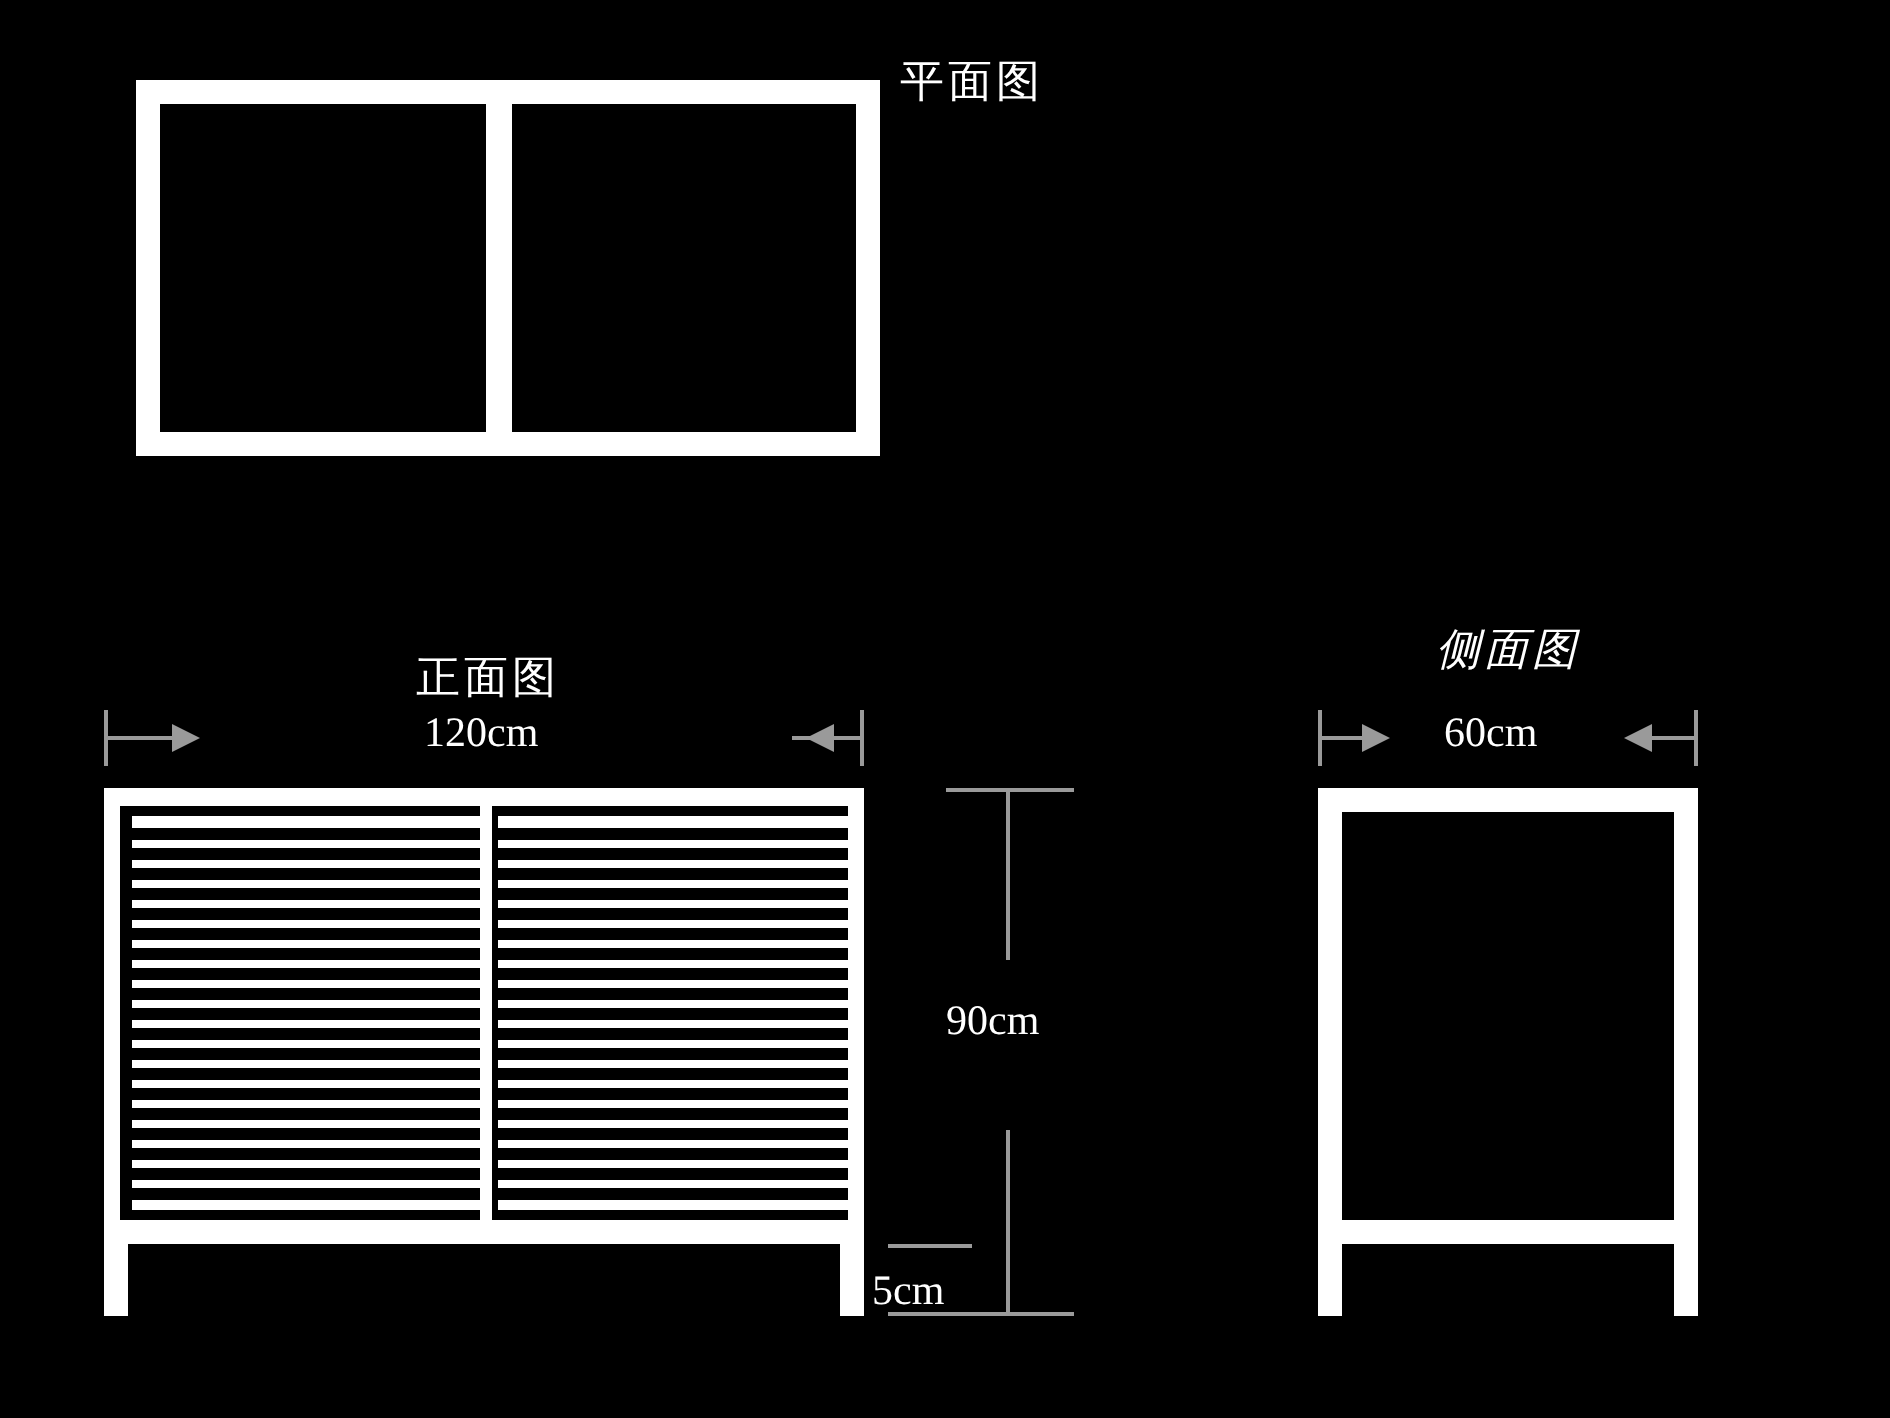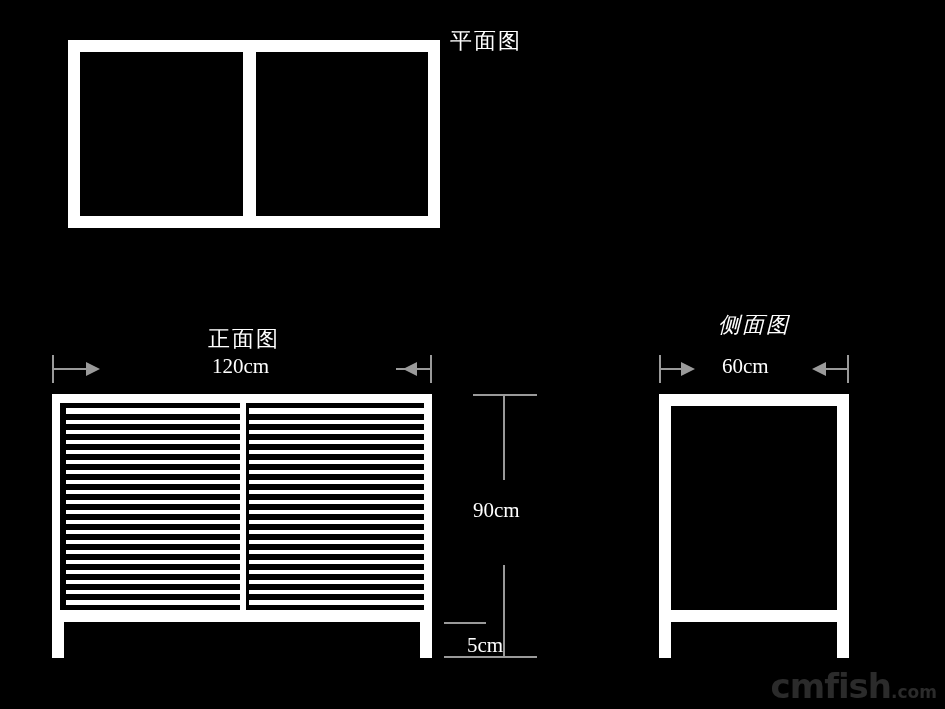--- a/index.html
+++ b/index.html
@@ -184,21 +184,21 @@
     <div class="leg" style="left:368px; top:228px; width:12px; height:36px;"></div>
   </div>
 
   <div class="dim-tick-h" style="left:473px; top:394px; width:64px;"></div>
   <div class="dim-line-v" style="left:503px; top:394px; height:86px;"></div>
   <div class="lbl dim-text" style="left:473px; top:500px;">90cm</div>
   <div class="dim-line-v" style="left:503px; top:565px; height:93px;"></div>
   <div class="dim-tick-h" style="left:473px; top:656px; width:64px;"></div>
 
   <div class="dim-tick-h" style="left:444px; top:622px; width:42px;"></div>
-  <div class="lbl dim-text" style="left:467px; top:635px;">5cm</div>
+  <div class="lbl dim-text" style="left:436px; top:635px;">5cm</div>
   <div class="dim-tick-h" style="left:444px; top:656px; width:42px;"></div>
 
   <div class="lbl cjk-title" style="left:718px; top:314px;font-style:italic;">侧面图</div>
   <div class="lbl dim-text" style="left:722px; top:356px;">60cm</div>
 
   <div class="dim-tick-v" style="left:659px; top:355px; height:28px;"></div>
   <div class="dim-line-h" style="left:659px; top:368px; width:24px;"></div>
   <div class="arrow-head arrow-right" style="left:681px; top:362px;"></div>
 
   <div class="dim-tick-v" style="left:847px; top:355px; height:28px;"></div>
@@ -206,17 +206,14 @@
   <div class="arrow-head arrow-left" style="left:812px; top:362px;"></div>
 
   <div id="side-view">
     <div class="sv-body"></div>
     <div class="sv-hole" style="left:12px; top:12px; width:166px; height:204px;"></div>
     <div class="k" style="left:12px; top:228px; width:166px; height:36px;"></div>
     <div class="sv-leg" style="left:0px; top:228px; width:12px; height:36px;"></div>
     <div class="sv-leg" style="left:178px; top:228px; width:12px; height:36px;"></div>
   </div>
 
-  <div id="watermark">
-    <span>cmfish</span><span class="dotcom">.com</span>
-  </div>
 
 </div>
 
 </body></html>

